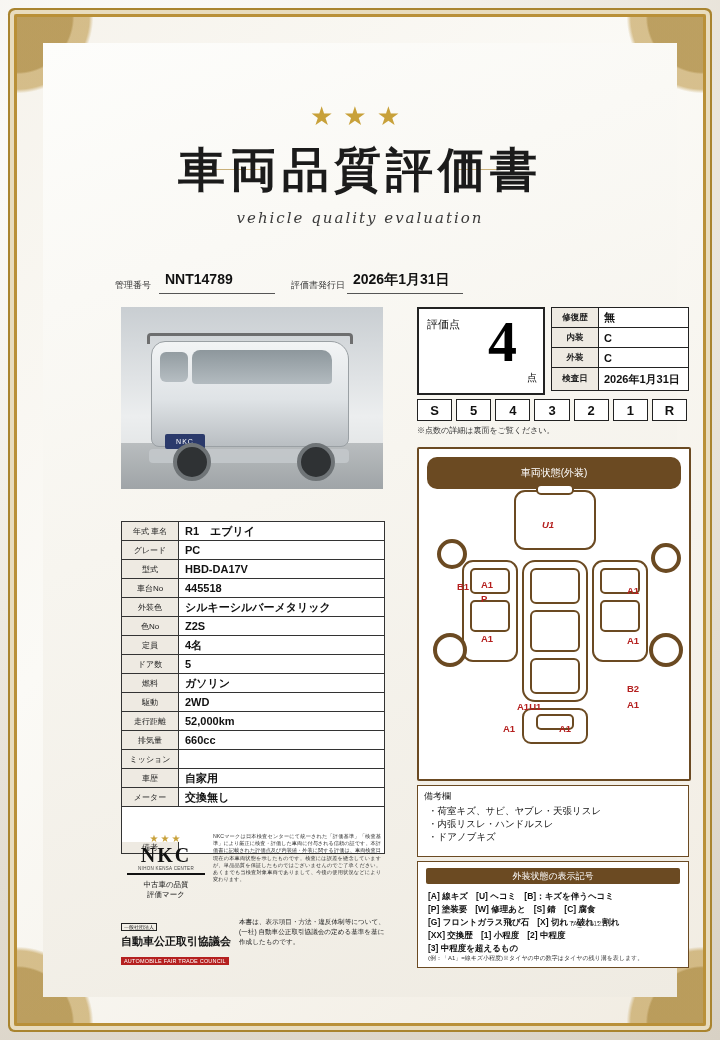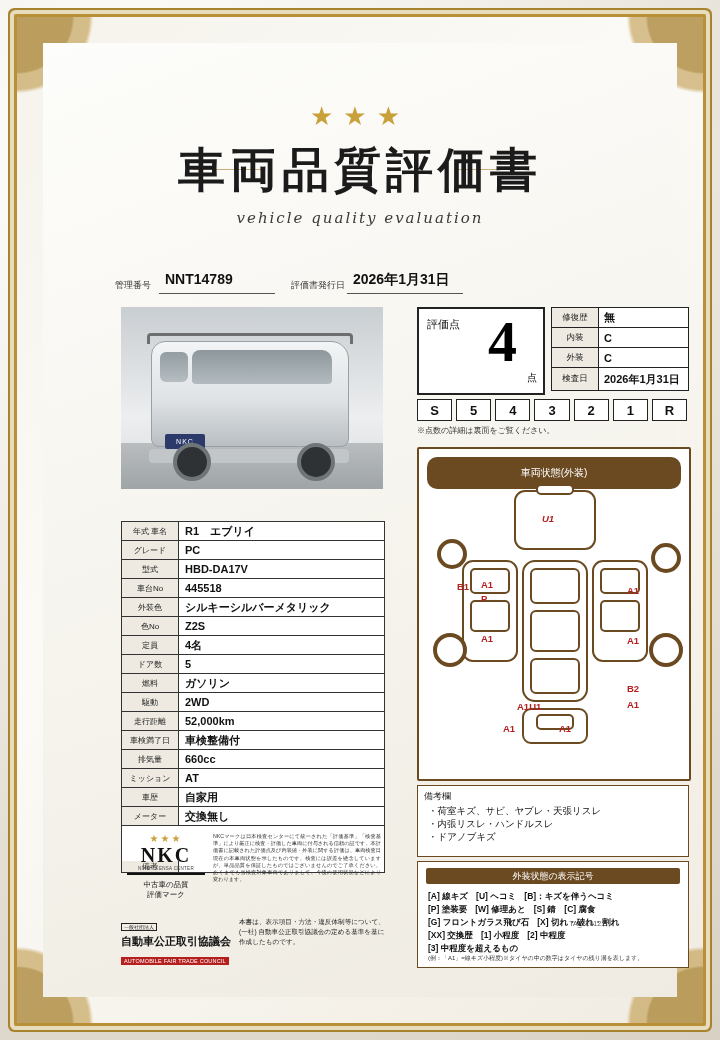--- a/index.html
+++ b/index.html
@@ -117,21 +117,21 @@
     position:absolute;right:26px;top:4px;font-size:58px;font-weight:bold;
     font-family:"Liberation Serif",serif;color:#000;line-height:1;
   }
   .scorebox .ten{position:absolute;right:6px;bottom:8px;font-size:10px;}
 
   
   .rtable{position:absolute;left:508px;top:264px;width:136px;border:1px solid #222;background:#fff;}
   .rtable .r{display:flex;border-bottom:1px solid #222;height:19px;}
   .rtable .r:last-child{border-bottom:none;height:22px;}
   .rtable .k{width:46px;border-right:1px solid #222;background:#eeeae2;font-size:8.5px;color:#222;
-    display:flex;align-items:center;justify-content:center;}
+    display:flex;align-items:center;justify-content:center;font-weight:bold;}
   .rtable .v{flex:1;font-size:11px;font-weight:bold;color:#111;display:flex;align-items:center;padding-left:5px;}
 
   
   .scale{position:absolute;left:374px;top:356px;width:270px;height:22px;display:flex;}
   .scale .c{flex:1;border:1px solid #222;margin-right:4px;background:#fff;
      display:flex;align-items:center;justify-content:center;font-size:13px;font-weight:bold;color:#111;}
   .scale .c:last-child{margin-right:0;}
   .scale-note{position:absolute;left:374px;top:382px;font-size:8px;color:#333;}
 
   
@@ -319,30 +319,25 @@
           </div>
         <div class="row">
             <div class="k">駆動</div>
             <div class="v">2WD</div>
           </div>
         <div class="row">
             <div class="k">走行距離</div>
             <div class="v">52,000km</div>
           </div>
         <div class="row">
-            <div class="k">車検満了日</div>
-            <div class="v">車検整備付</div>
-          </div>
-        <div class="row">
             <div class="k">排気量</div>
             <div class="v">660cc</div>
           </div>
         <div class="row">
             <div class="k">ミッション</div>
-            <div class="v">AT</div>
           </div>
         <div class="row">
             <div class="k">車歴</div>
             <div class="v">自家用</div>
           </div>
         <div class="row">
             <div class="k">メーター</div>
             <div class="v">交換無し</div>
           </div>
         <div class="row tall">
@@ -373,21 +368,21 @@
             <rect class="car-outline" x="112" y="176" width="48" height="34" rx="5"></rect>
 
             <rect class="car-outline" x="104" y="226" width="64" height="34" rx="8"></rect>
             <rect class="car-outline" x="118" y="232" width="36" height="14" rx="4"></rect>
           </svg>
           <div class="dg-tire" style="left:18px;top:56px;width:22px;height:22px;"></div>
           <div class="dg-tire" style="left:232px;top:60px;width:22px;height:22px;"></div>
           <div class="dg-tire" style="left:14px;top:150px;width:26px;height:26px;"></div>
           <div class="dg-tire" style="left:230px;top:150px;width:26px;height:26px;"></div>
 
-          <div class="dg-label" style="left:123px;top:30px;font-style:italic;">U1</div>
+          <div class="dg-label" style="left:123px;top:36px;font-style:italic;">U1</div>
           <div class="dg-label" style="left:38px;top:98px;">B1</div>
           <div class="dg-label" style="left:62px;top:96px;">A1</div>
           <div class="dg-label" style="left:62px;top:110px;">P</div>
           <div class="dg-label" style="left:208px;top:102px;">A1</div>
           <div class="dg-label" style="left:62px;top:150px;">A1</div>
           <div class="dg-label" style="left:208px;top:152px;">A1</div>
           <div class="dg-label" style="left:98px;top:218px;">A1U1</div>
           <div class="dg-label" style="left:208px;top:200px;">B2</div>
           <div class="dg-label" style="left:208px;top:216px;">A1</div>
           <div class="dg-label" style="left:84px;top:240px;">A1</div>

